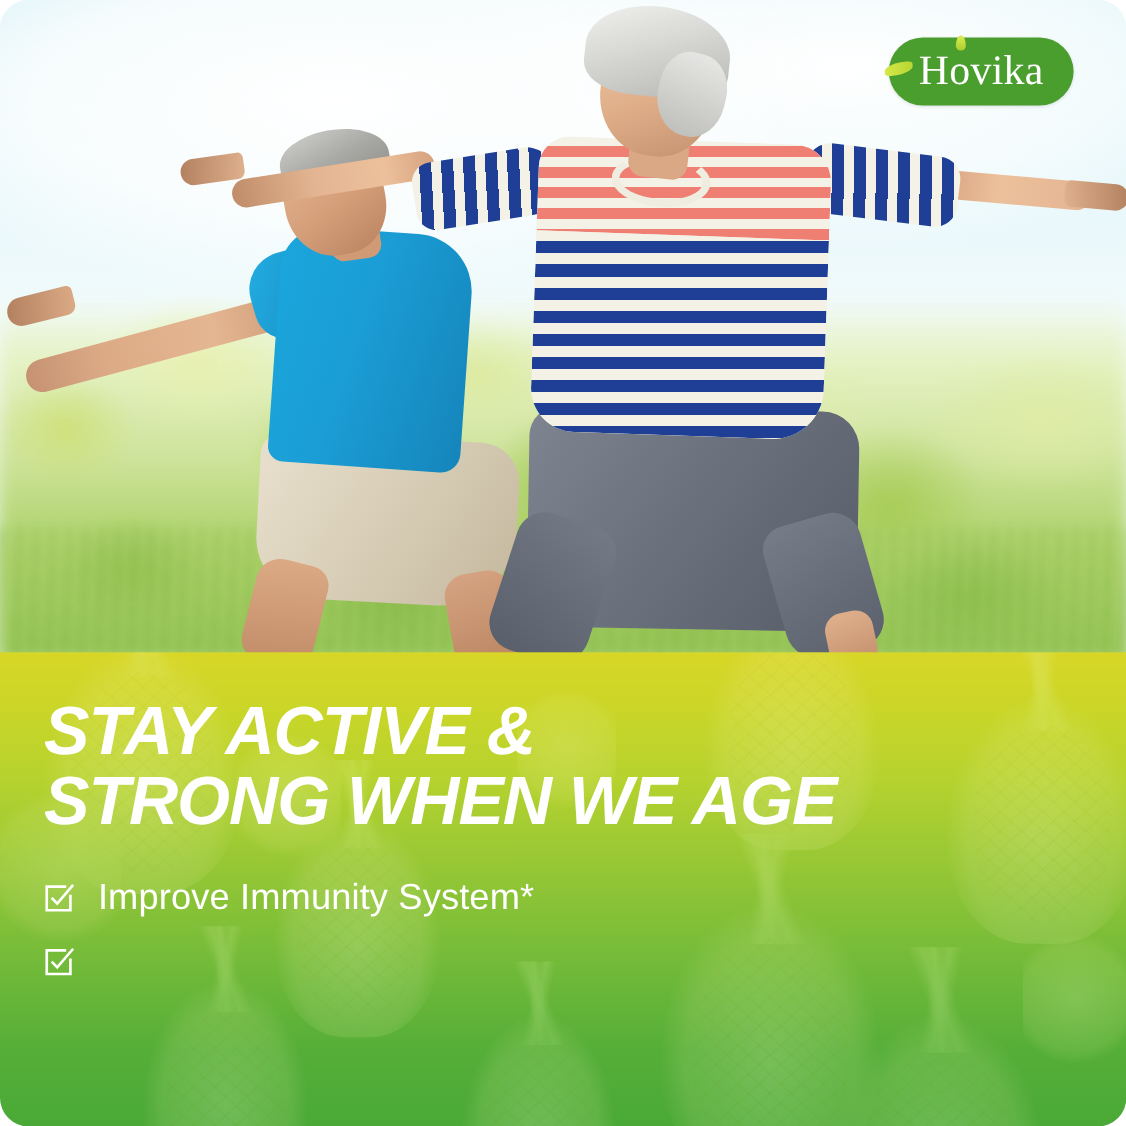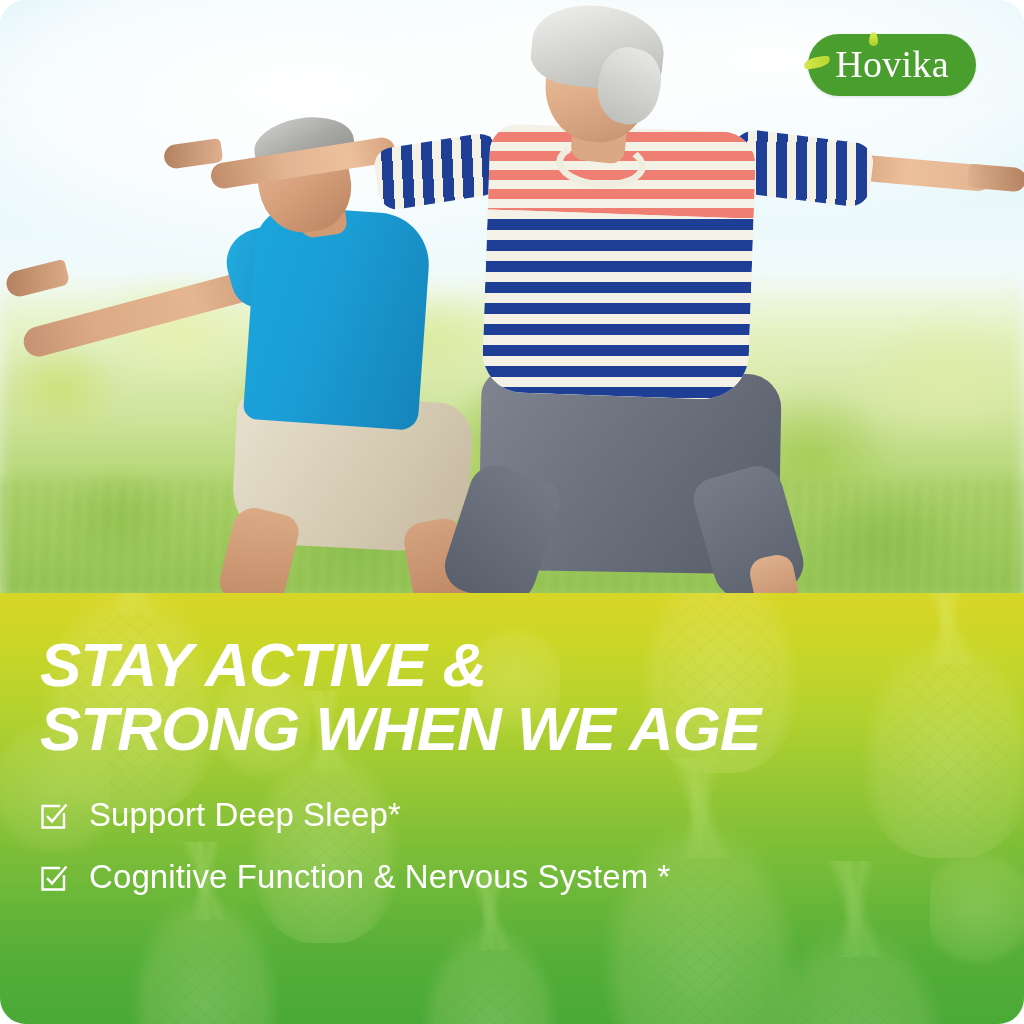--- a/index.html
+++ b/index.html
@@ -396,38 +396,37 @@
       <div class="pslice" style="left:470px; top:30px;  width:90px;  height:115px;"></div>
       <div class="pslice" style="left:930px; top:250px; width:95px;  height:130px;"></div>
     </div>
 
     <div class="banner-inner">
       <div class="headline">STAY ACTIVE &amp;
 STRONG WHEN WE AGE</div>
 
       <div class="bullets">
 
-
         <div class="bullet">
           <span class="cbox">
             <svg viewBox="0 0 27 27" aria-hidden="true">
               <path d="M24 11.5 V24.5 H2.5 V3 H19" fill="none" stroke="#ffffff" stroke-width="2.4" stroke-linecap="square" stroke-linejoin="miter"></path>
               <path d="M7 13.2 L12 18.4 L26.5 1.5" fill="none" stroke="#ffffff" stroke-width="2.4" stroke-linecap="butt" stroke-linejoin="miter"></path>
             </svg>
           </span>
-          <span class="btext">Support Deep Sleep*</span>
+          <span class="btext">Improve Immunity System*</span>
         </div>
 
         <div class="bullet">
           <span class="cbox">
             <svg viewBox="0 0 27 27" aria-hidden="true">
               <path d="M24 11.5 V24.5 H2.5 V3 H19" fill="none" stroke="#ffffff" stroke-width="2.4" stroke-linecap="square" stroke-linejoin="miter"></path>
               <path d="M7 13.2 L12 18.4 L26.5 1.5" fill="none" stroke="#ffffff" stroke-width="2.4" stroke-linecap="butt" stroke-linejoin="miter"></path>
             </svg>
           </span>
-          <span class="btext">Cognitive Function &amp; Nervous System *</span>
         </div>
+
 
       </div>
     </div>
   </div>
 
 </div>
 
 </body></html>

